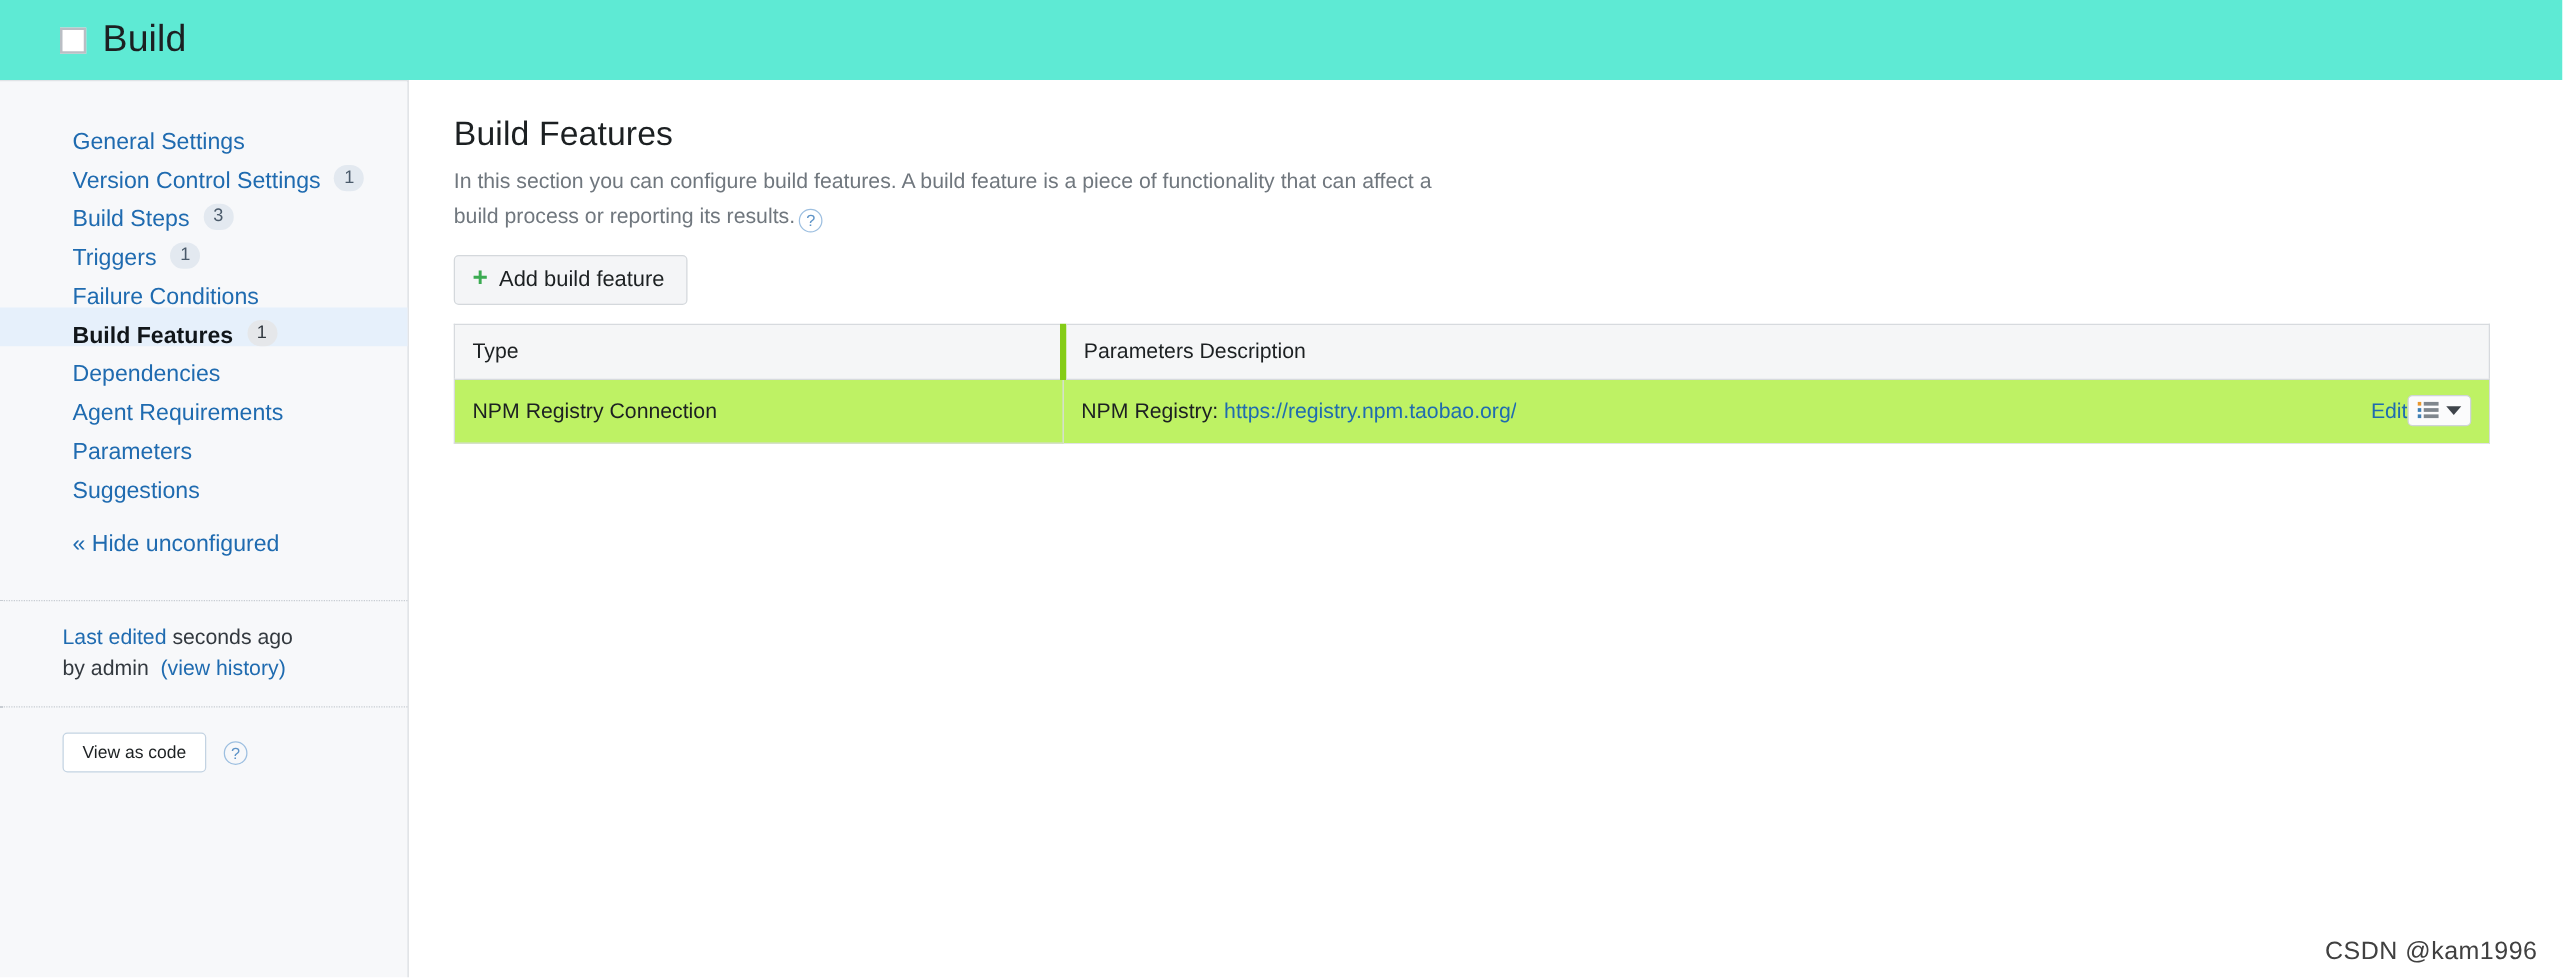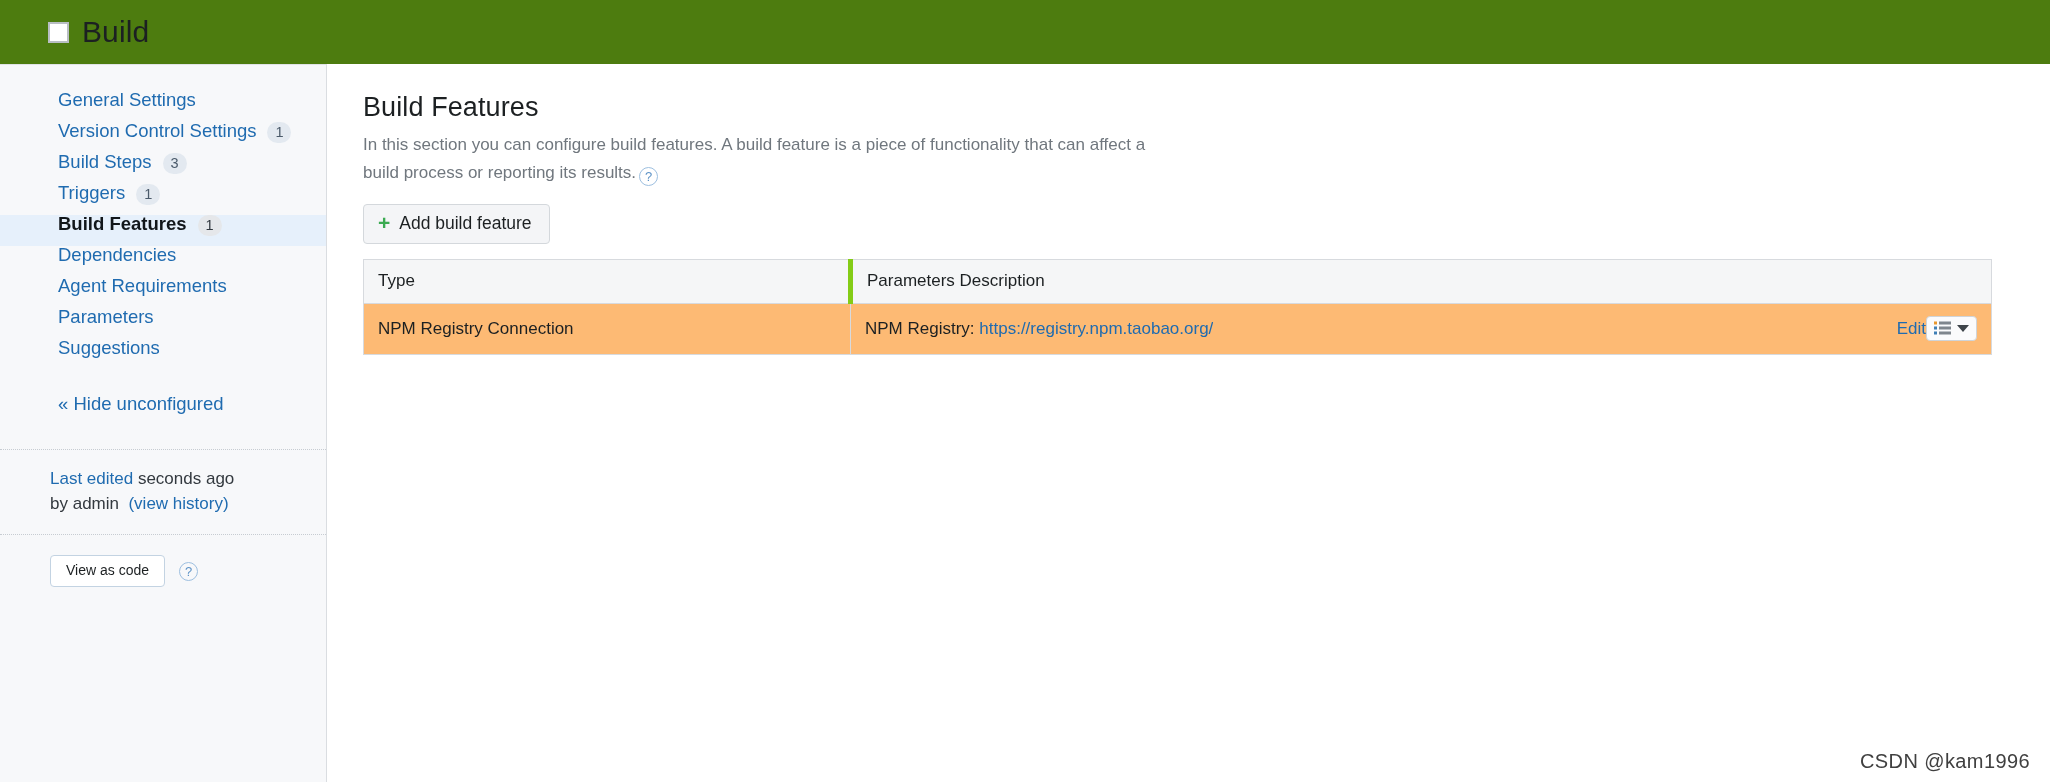--- a/index.html
+++ b/index.html
@@ -8,21 +8,21 @@
     width: 2050px; height: 782px;
     background: #ffffff;
     font-family: "Liberation Sans", "DejaVu Sans", sans-serif;
     overflow: hidden;
   }
   .page { position: relative; width: 2050px; height: 782px; background: #fff; }
 
   
   .topbar {
     position: absolute; left: 0; top: 0; width: 2050px; height: 64px;
-    background: #4d7c0f;
+    background: #5eead4;
     display: flex; align-items: center;
   }
   .topbar-inner { display: flex; align-items: center; gap: 13px; padding-left: 48px; }
   .proj-square {
     width: 21px; height: 21px;
     border: 2px solid #b9bec4;
     background: #ffffff;
     display: inline-block;
     flex: none;
   }
@@ -37,21 +37,21 @@
   
   .sidebar {
     position: absolute; left: 0; top: 64px;
     width: 327px; height: 718px;
     background: #f7f8fa;
     border-top: 1px solid #e0e3e6;
     border-right: 1px solid #dadde1;
   }
   .nav { padding-top: 26px; }
   .nav-item {
-    display: flex; align-items: flex-start;
+    display: flex; align-items: flex-end;
     height: 31px;
     padding-left: 58px;
     font-size: 18.5px;
     color: #1f6bb0;
     cursor: pointer;
     white-space: nowrap;
   }
   .nav-item .label { line-height: 1; }
   .nav-item.active {
     background: #e6f0fb;
@@ -183,21 +183,21 @@
     color: #1c2022;
     padding: 11px 14px 12px;
     border-bottom: 1px solid #d7dade;
   }
   table.feat th.col-type { width: 487px; border-right: 5px solid #84cc16; }
   table.feat td {
     font-size: 17px;
     color: #1c2022;
     padding: 12px 14px 13px;
     vertical-align: middle;
-    background: #fdba74;
+    background: #bef264;
   }
   table.feat td.col-type { border-right: 1px solid #d7dade; }
   td.col-params { position: relative; }
   .params-wrap { display: flex; align-items: center; justify-content: space-between; gap: 12px; }
   .param-text { white-space: nowrap; overflow: hidden; text-overflow: ellipsis; }
   a.link { color: #1f6bb0; text-decoration: none; cursor: pointer; }
   .row-actions { display: flex; align-items: center; flex: none; }
   .edit-link { color: #1f6bb0; font-size: 17px; cursor: pointer; text-decoration: none; }
   .menu-btn {
     display: inline-flex; align-items: center; gap: 6px;
@@ -253,20 +253,23 @@
       <div class="nav-item">
         <span class="label">Build Steps</span>
         <span class="badge">3</span>
       </div>
 
       <div class="nav-item">
         <span class="label">Triggers</span>
         <span class="badge">1</span>
       </div>
 
+      <div class="nav-item">
+        <span class="label">Failure Conditions</span>
+      </div>
 
       <div class="nav-item active">
         <span class="label">Build Features</span>
         <span class="badge">1</span>
       </div>
 
       <div class="nav-item">
         <span class="label">Dependencies</span>
       </div>
 

